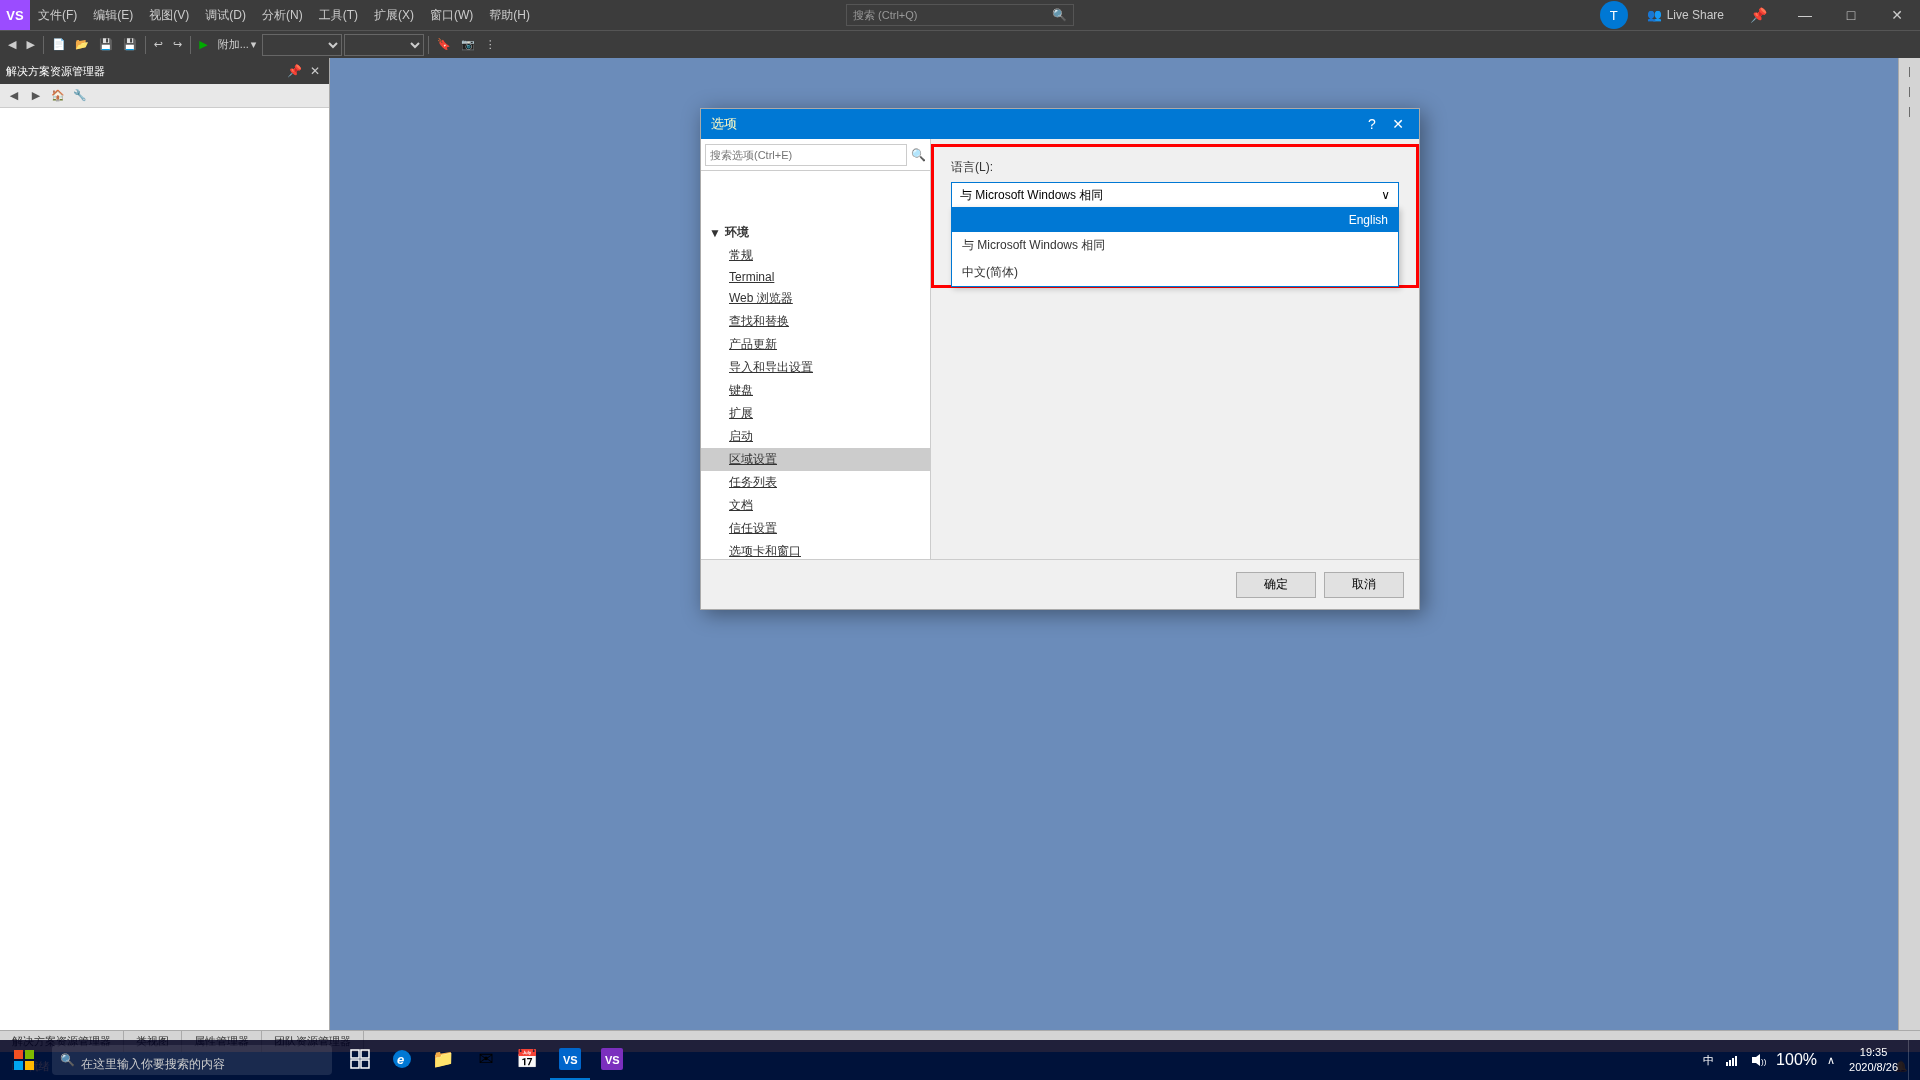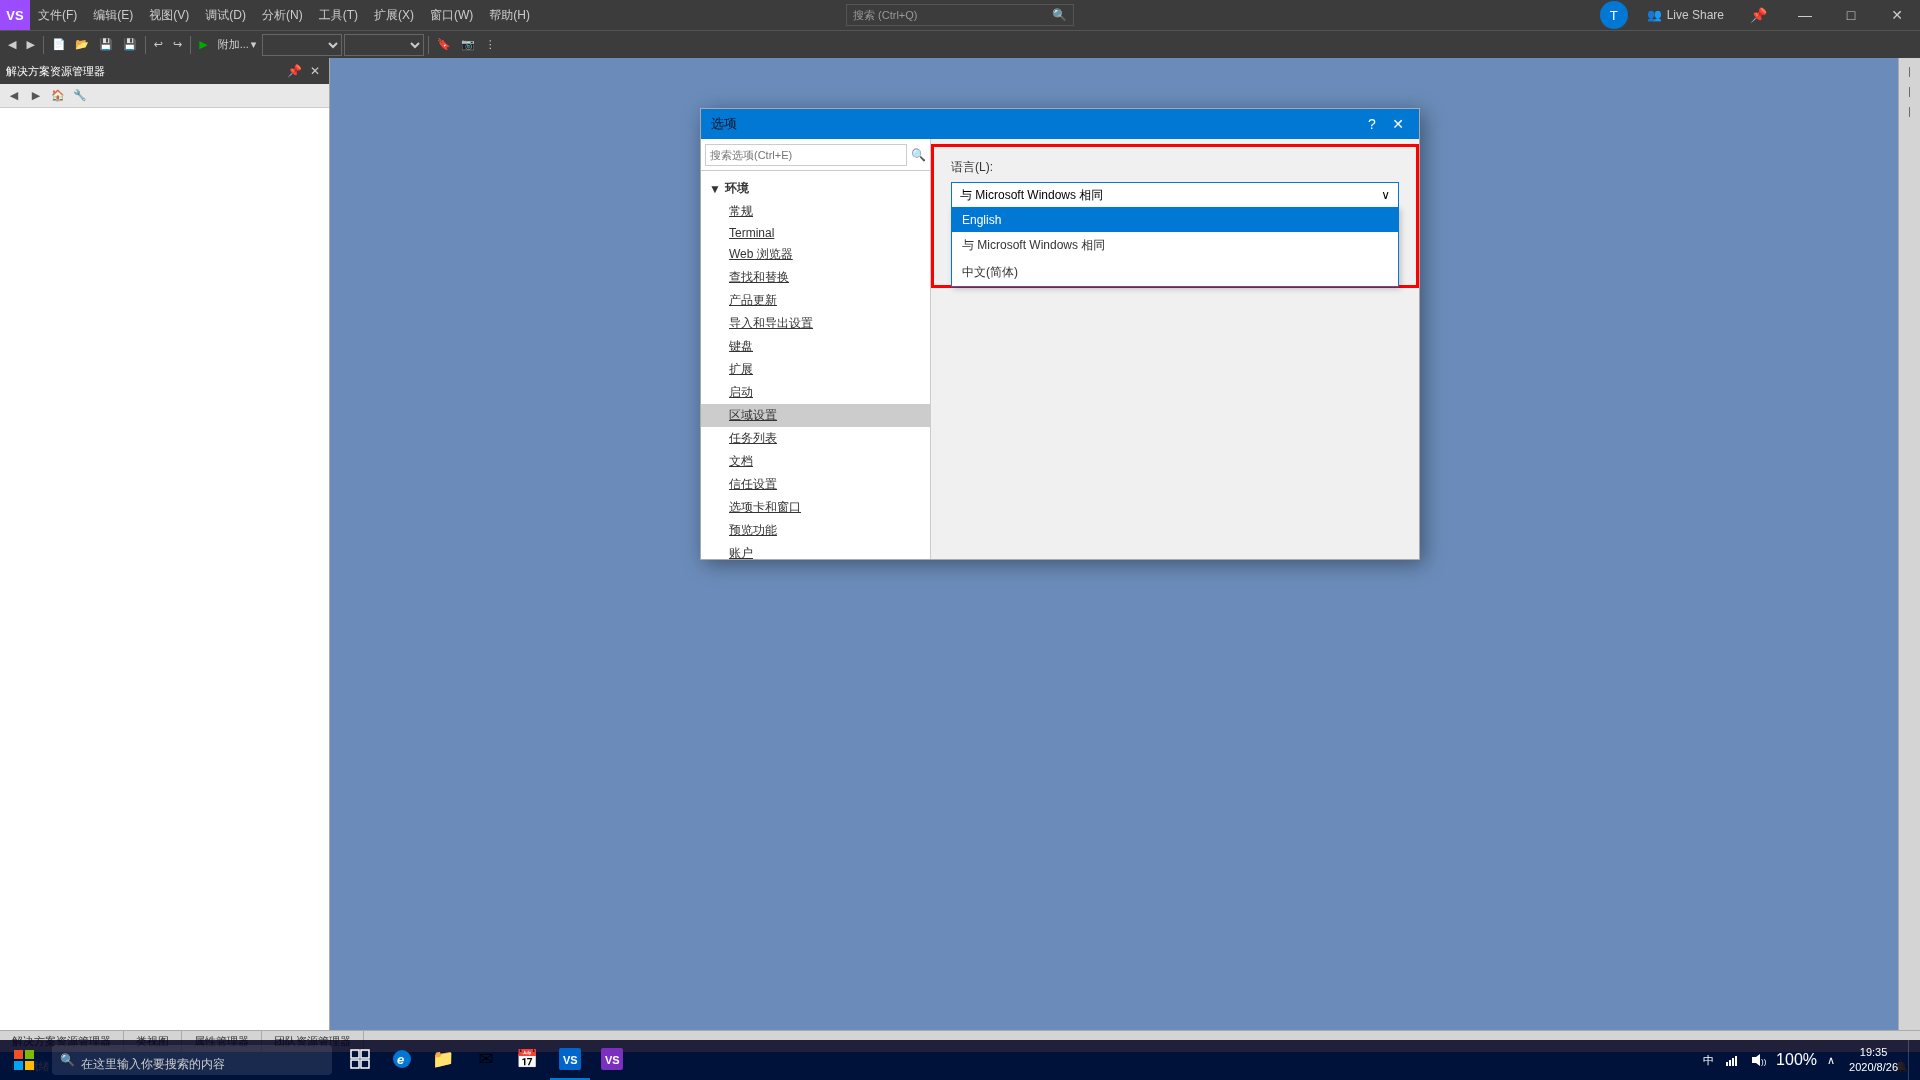--- a/index.html
+++ b/index.html
@@ -256,21 +256,21 @@
     }
     #dialog-title-bar {
       height: 30px;
       background: #0078d4;
       display: flex;
       align-items: center;
       padding: 0 10px;
       justify-content: space-between;
     }
     #dialog-title-text {
-      color: #0f172a;
+      color: #fef9c3;
       font-size: 13px;
     }
     #dialog-title-btns {
       display: flex;
       gap: 4px;
       align-items: center;
     }
     .dialog-title-btn {
       width: 22px;
       height: 22px;
@@ -284,20 +284,21 @@
     #dialog-body {
       display: flex;
       height: 420px;
     }
     #dialog-left {
       width: 230px;
       border-right: 1px solid #ccc;
       display: flex;
       flex-direction: column;
       background: white;
+      gap: 44px;
     }
     #dialog-search {
       height: 32px;
       padding: 4px;
       display: flex;
       align-items: center;
       border-bottom: 1px solid #ccc;
       gap: 4px;
     }
     #dialog-search input {
@@ -378,20 +379,21 @@
     }
     .lang-option {
       padding: 5px 10px;
       font-size: 12px;
       cursor: pointer;
       color: #333;
     }
     .lang-option.selected {
       background: #0078d4;
       color: white;
+      text-align: right;
     }
 
     
     #dialog-footer {
       height: 50px;
       border-top: 1px solid #ccc;
       display: flex;
       align-items: center;
       justify-content: flex-end;
       padding: 0 15px;
@@ -711,20 +713,24 @@
                   <div class="lang-option selected">English</div>
                   <div class="lang-option">与 Microsoft Windows 相同</div>
                   <div class="lang-option">中文(简体)</div>
                 </div>
               </div>
             </div>
           </div>
         </div>
       </div>
 
+      <div id="dialog-footer">
+        <button class="dialog-btn primary">确定</button>
+        <button class="dialog-btn">取消</button>
+      </div>
     </div>
 
     <div id="right-sidebar">
       <div class="rs-item">|</div>
       <div class="rs-item">|</div>
       <div class="rs-item">|</div>
     </div>
   </div>
 </div>
 

